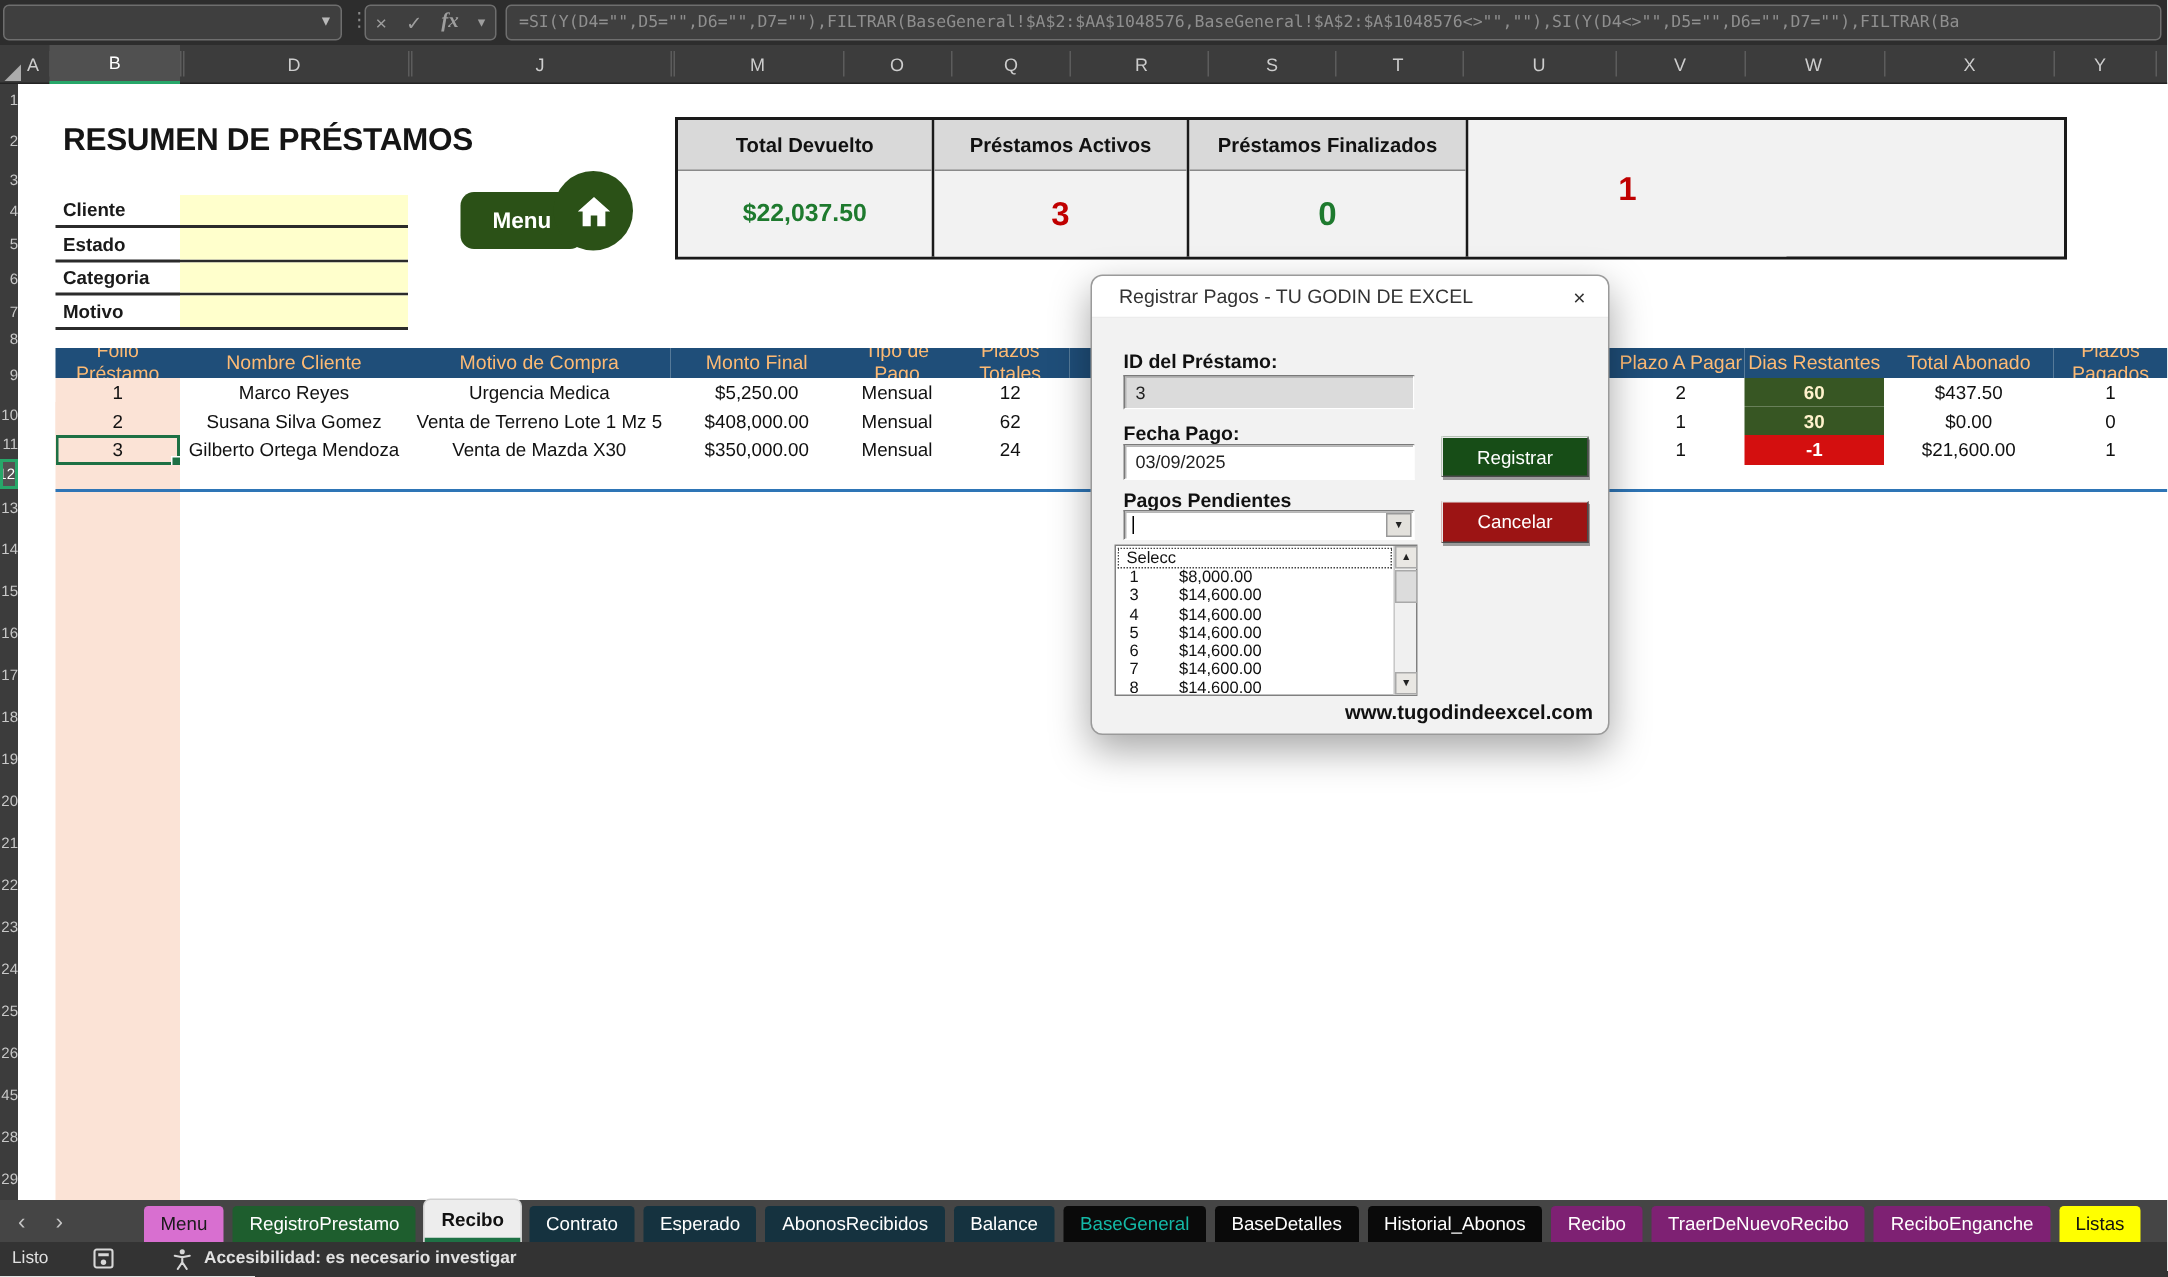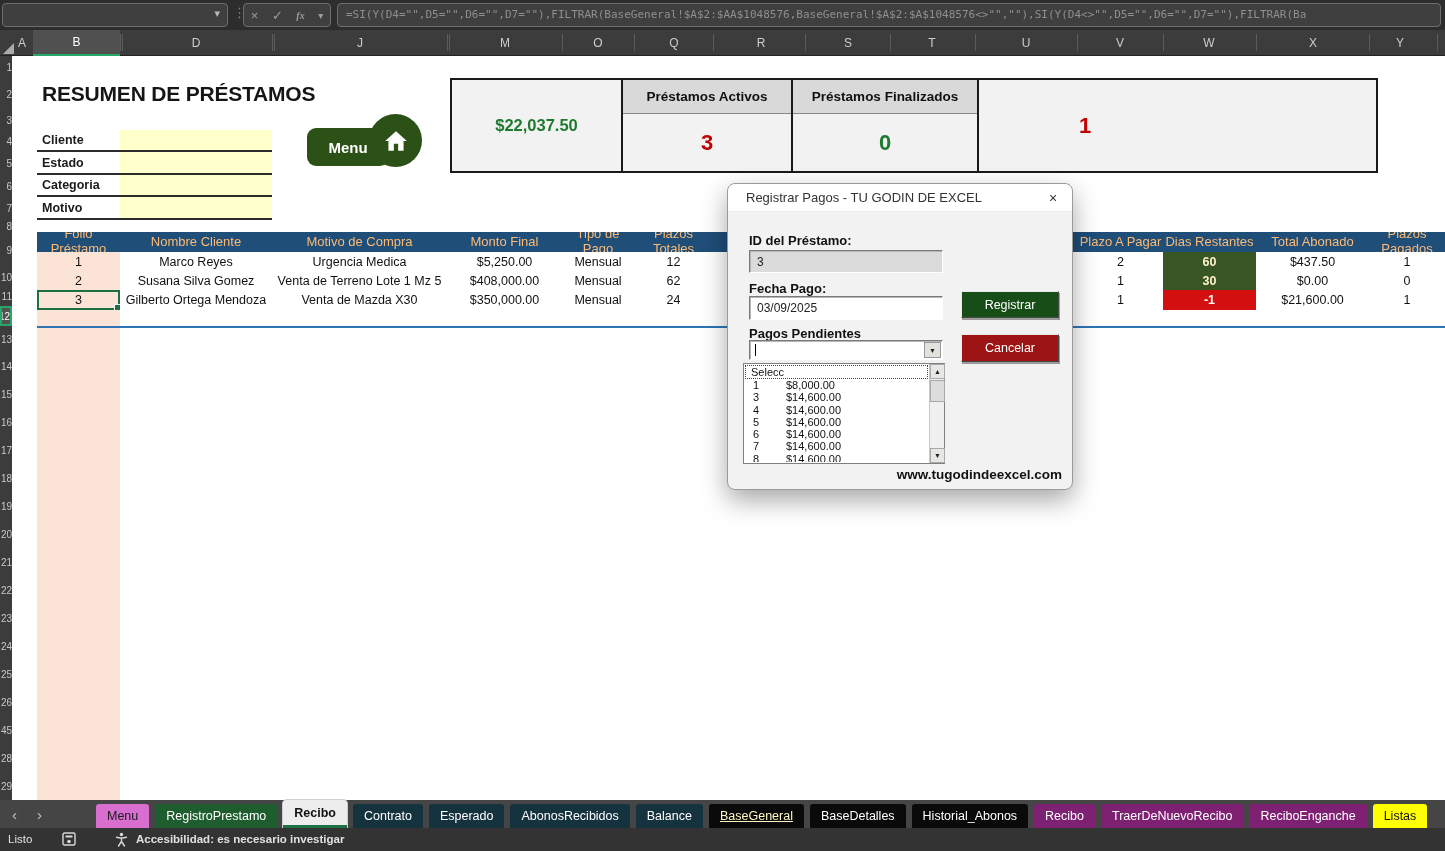--- a/index.html
+++ b/index.html
@@ -7,21 +7,21 @@
   #app { position:relative; width:1445px; height:851px; overflow:hidden; background:#fff; }
 
   
   #topbar { position:absolute; left:0; top:0; width:1445px; height:30px; background:#2D2D2D; }
   .darkbox { position:absolute; top:3px; height:24px; background:#3F3F3F; border:1px solid #6E6E6E; border-radius:4px; }
   #namebox { left:2px; width:226px; }
   #namebox .nbval { position:absolute; left:8px; top:0; line-height:22px; font-size:12px; color:#ddd; }
   #namebox .chev { position:absolute; right:7px; top:3px; color:#B9B9B9; font-size:11px; }
   #dots { position:absolute; left:233px; top:5px; color:#8a8a8a; font-size:13px; }
   #fmlbtns { left:243px; width:88px; color:#9E9E9E; display:flex; align-items:center; justify-content:space-around; font-size:13px; }
-  #fmlbtns .fx { font-style:italic; font-family:"Liberation Serif",serif; font-weight:bold; font-size:10px; }
+  #fmlbtns .fx { font-style:italic; font-family:"Liberation Serif",serif; font-weight:bold; font-size:14px; }
   #fmlbtns .chev { font-size:10px; }
   #formulabox { left:337px; width:1104px; overflow:hidden; }
   #formulabox span { display:block; line-height:22px; padding-left:8px; white-space:nowrap; font-family:"DejaVu Sans Mono",monospace; font-size:11px; color:#8F8F8F; }
 
   
   #colheaders { position:absolute; left:0; top:30px; width:1445px; height:26px; background:#3C3C3C; border-bottom:1px solid #232323; }
   .colsep { position:absolute; top:4px; bottom:4px; width:1px; background:#5C5C5C; }
   .collabel { position:absolute; top:0; height:26px; line-height:26px; font-size:12px; color:#CDCDCD; transform:translateX(-50%); }
   #colB { position:absolute; left:33px; top:0; width:87px; height:26px; background:#505050; border-bottom:2px solid #27A769; color:#fff; text-align:center; line-height:24px; font-size:12px; }
   #selectall { position:absolute; left:3px; top:13px; width:0; height:0; border-left:11px solid transparent; border-bottom:11px solid #ABABAB; }
@@ -221,20 +221,21 @@
     <div class="bar">Menu</div>
     <div class="circ">
       <svg width="26" height="26" viewBox="0 0 24 24">
           <path d="M12 3 L22 12 L19 12 L19 21 L14 21 L14 14.5 L10 14.5 L10 21 L5 21 L5 12 L2 12 Z" fill="#ffffff"></path>
         </svg>
     </div>
   </div>
 
   <div id="summary">
       <div class="card" style="width: 171px;">
+        <div class="chead">Total Devuelto</div>
         <div class="cval" style="color: rgb(30, 122, 46); font-size: 16.5px;">$22,037.50</div>
       </div>
       <div class="card" style="width: 170px;">
         <div class="chead">Préstamos Activos</div>
         <div class="cval" style="color: rgb(192, 0, 0); font-size: 22px;">3</div>
       </div>
       <div class="card" style="width: 186px;">
         <div class="chead">Préstamos Finalizados</div>
         <div class="cval" style="color: rgb(30, 122, 46); font-size: 22px;">0</div>
       </div>
@@ -368,21 +369,21 @@
       <span>›</span>
     </div>
     <div id="tabs">
         <div class="tab" style="background: rgb(216, 111, 208); color: rgb(26, 26, 26);">Menu</div>
         <div class="tab" style="background: rgb(30, 94, 46); color: rgb(255, 255, 255);">RegistroPrestamo</div>
         <div class="tab active" style="background: rgb(237, 237, 237); color: rgb(17, 17, 17);">Recibo</div>
         <div class="tab" style="background: rgb(21, 50, 63); color: rgb(255, 255, 255);">Contrato</div>
         <div class="tab" style="background: rgb(21, 50, 63); color: rgb(255, 255, 255);">Esperado</div>
         <div class="tab" style="background: rgb(21, 50, 63); color: rgb(255, 255, 255);">AbonosRecibidos</div>
         <div class="tab" style="background: rgb(21, 50, 63); color: rgb(255, 255, 255);">Balance</div>
-        <div class="tab" style="background: rgb(10, 10, 10); color: #fef9c3; text-decoration: underline;">BaseGeneral</div>
+        <div class="tab" style="background: rgb(10, 10, 10); color: #14b8a6;">BaseGeneral</div>
         <div class="tab" style="background: rgb(10, 10, 10); color: rgb(255, 255, 255);">BaseDetalles</div>
         <div class="tab" style="background: rgb(10, 10, 10); color: rgb(255, 255, 255);">Historial_Abonos</div>
         <div class="tab" style="background: rgb(126, 33, 115); color: rgb(255, 255, 255);">Recibo</div>
         <div class="tab" style="background: rgb(126, 33, 115); color: rgb(255, 255, 255);">TraerDeNuevoRecibo</div>
         <div class="tab" style="background: rgb(126, 33, 115); color: rgb(255, 255, 255);">ReciboEnganche</div>
         <div class="tab" style="background: rgb(255, 255, 0); color: rgb(17, 17, 17);">Listas</div>
       </div>
   </div>
 
   <div id="statusbar">

